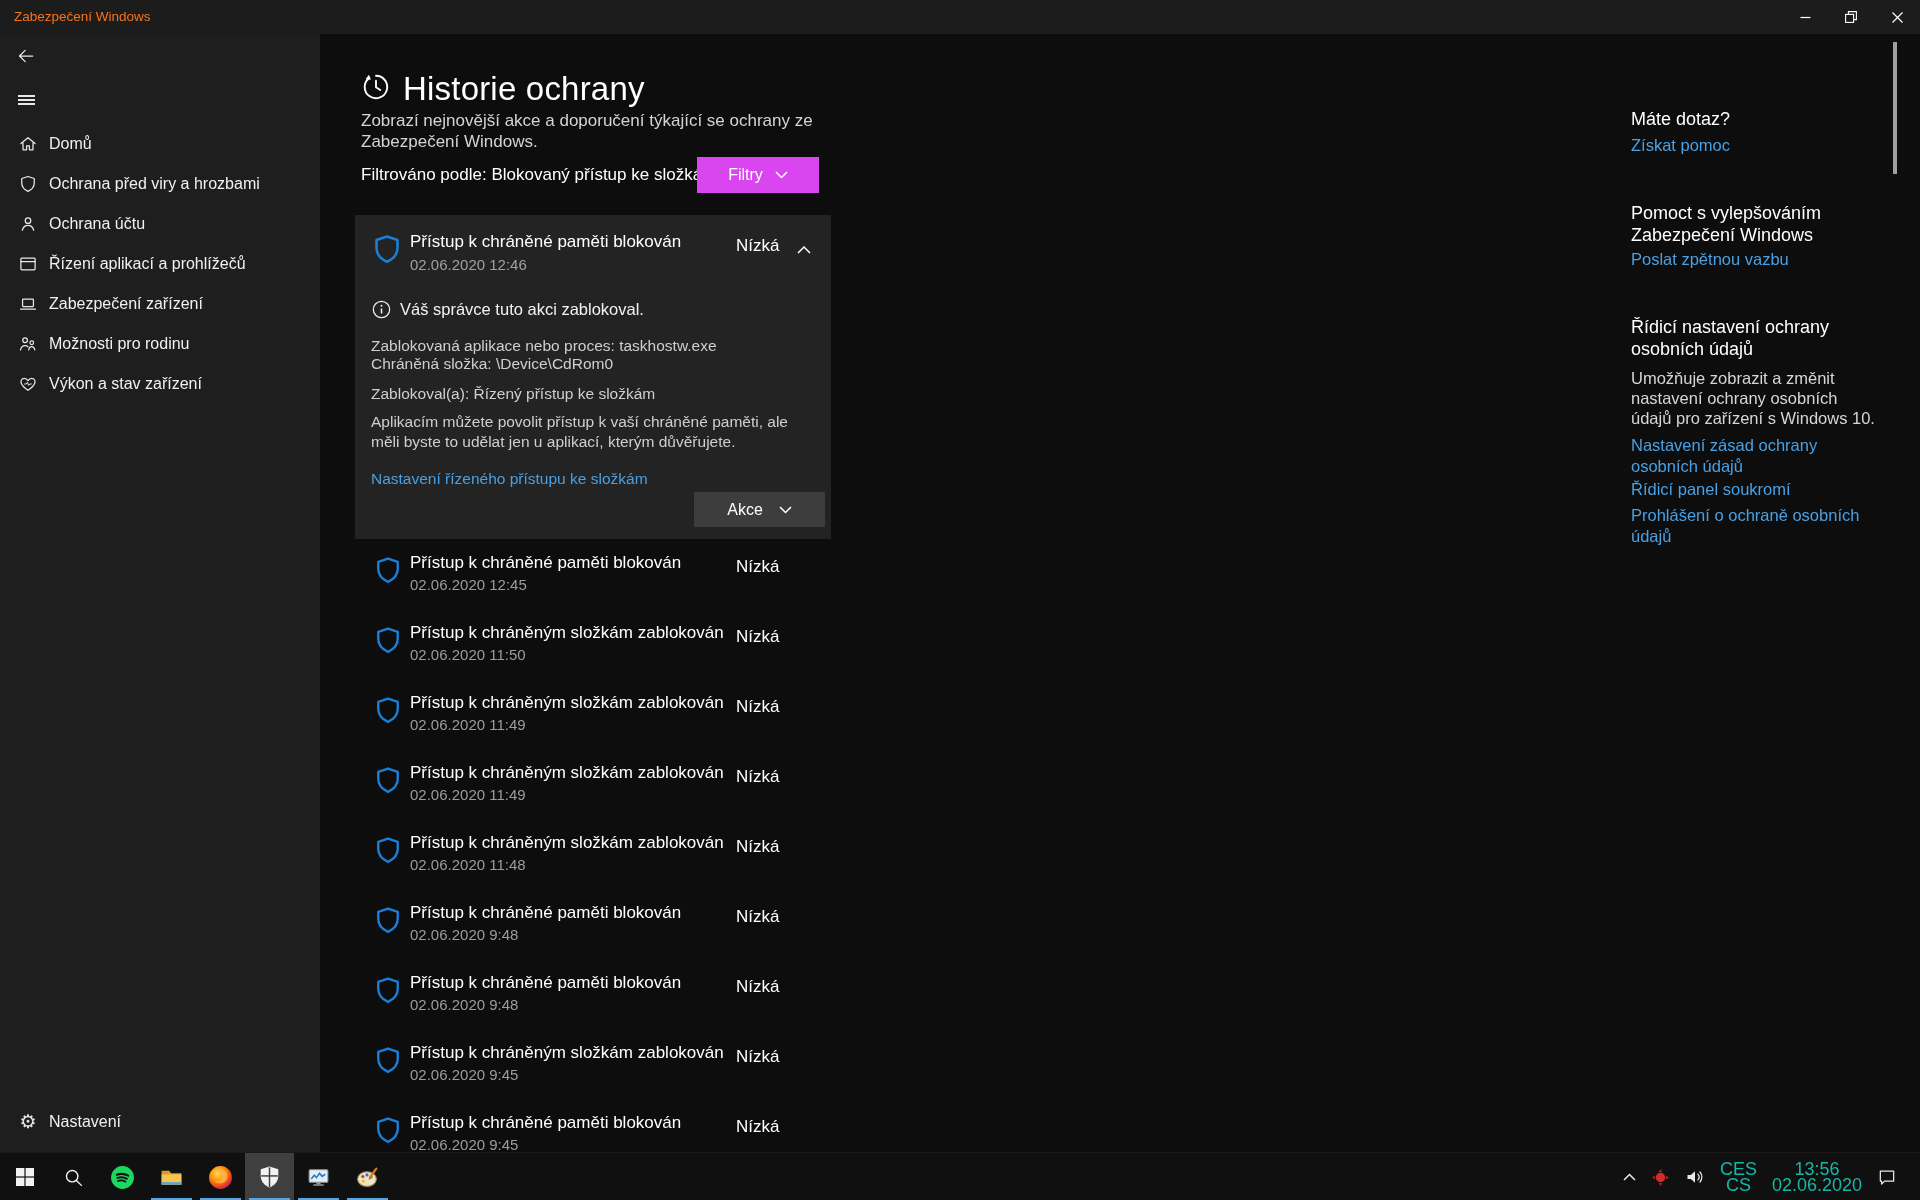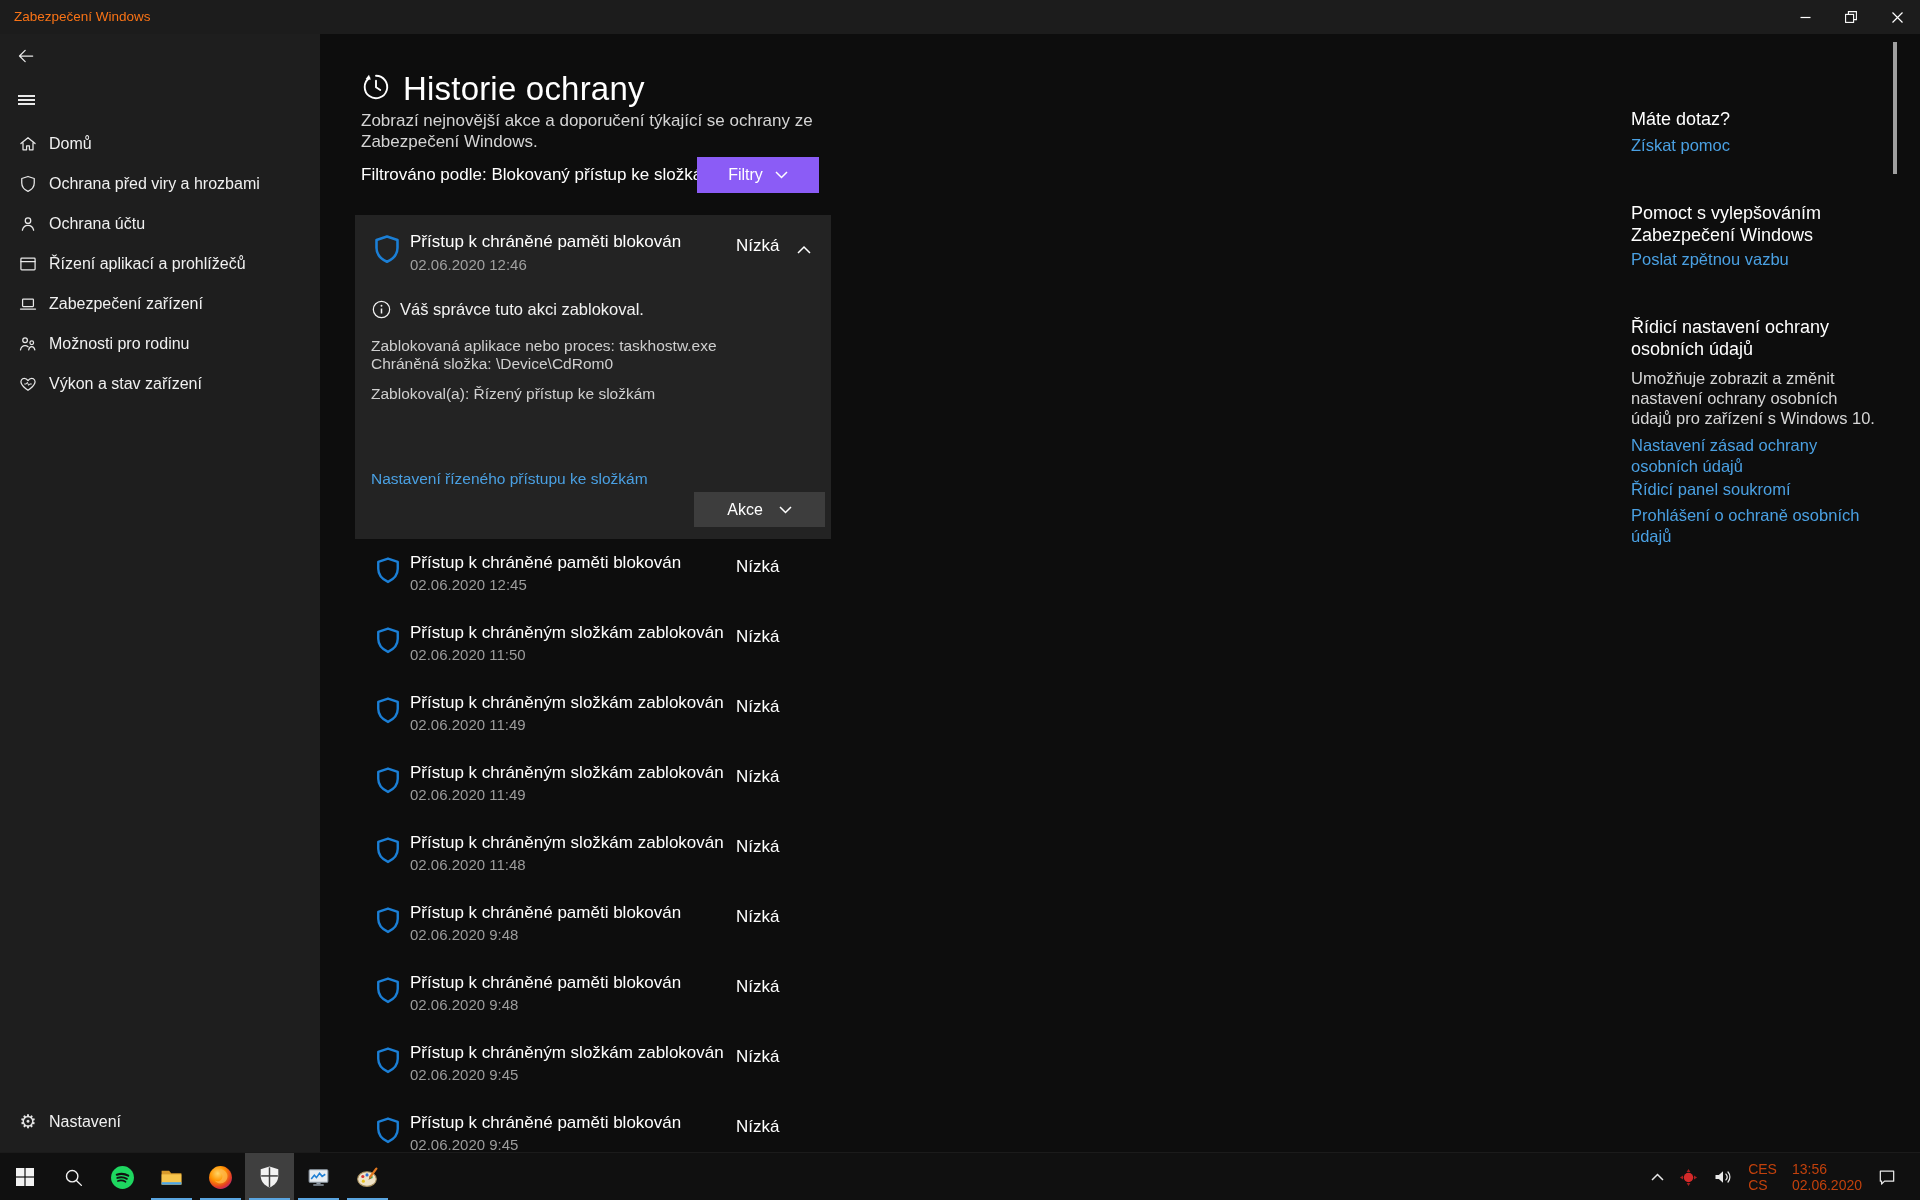--- a/index.html
+++ b/index.html
@@ -34,21 +34,21 @@
 
   svg.stroke-ico { stroke:#e8e8e8; fill:none; stroke-width:1.5; stroke-linecap:round; stroke-linejoin:round; }
 
   
   .page-header { position:absolute; left:361px; top:36px; display:flex; align-items:center; }
   .page-header .hist-ico { margin-right:12px; }
   .page-title { font-size:33px; font-weight:300; letter-spacing:.2px; color:#fff; }
   .page-desc { position:absolute; left:361px; top:76px; width:492px; font-size:17px; line-height:21px; color:#d4d4d4; }
 
   .filter-label { position:absolute; left:361px; top:131px; font-size:17px; color:#fff; }
-  .filter-btn { position:absolute; left:697px; top:123px; width:122px; height:36px; background:#8b5cf6; border:none;
+  .filter-btn { position:absolute; left:697px; top:123px; width:122px; height:36px; background:#d946ef; border:none;
                 display:flex; align-items:center; justify-content:center; gap:12px; color:#fff; font-size:16px; font-family:inherit; }
 
   
   .event-card { position:absolute; left:355px; top:181px; width:476px; height:324px; background:#232323; }
   .card-shield { position:absolute; left:18px; top:19px; }
   .card-title { position:absolute; left:55px; top:17px; font-size:17px; color:#fff; }
   .card-date  { position:absolute; left:55px; top:41px; font-size:15px; color:#a0a0a0; }
   .card-sev   { position:absolute; left:381px; top:21px; font-size:17px; color:#fff; }
   .card-collapse { position:absolute; left:436px; top:23px; width:26px; height:22px; display:flex; align-items:center; justify-content:center; }
   .card-inforow { position:absolute; left:17px; top:85px; display:flex; align-items:center; gap:9px; }
@@ -84,21 +84,21 @@
 
   .scroll-thumb { position:absolute; left:1893px; top:8px; width:4px; height:132px; background:#9f9f9f; }
 
   
   .taskbar { position:absolute; left:0; top:1152px; width:1920px; height:48px; background:#101010; border-top:1px solid #1b1b1b; z-index:6; }
   .tb-apps { position:absolute; left:0; top:0; display:flex; height:48px; }
   .tb-cell { position:relative; width:49px; height:48px; display:flex; align-items:center; justify-content:center; }
   .tb-cell.active { background:#3f3f3f; }
   .tb-cell.open::after { content:""; position:absolute; left:4px; bottom:0; width:41px; height:3px; background:#5aa5e0; }
   .tray { position:absolute; right:23px; top:0; height:48px; display:flex; align-items:center; gap:15px; }
-  .tray-txt { font-size:14px; line-height:16px; color:#c2410c; text-align:left; }
+  .tray-txt { font-size:18px; line-height:16px; color:#14b8a6; text-align:center; }
   .tray-item { display:flex; align-items:center; justify-content:center; }
 </style>
 </head>
 <body>
 
 <div class="screen">
 
   <div class="titlebar">
     <div class="titlebar-text">Zabezpečení Windows</div>
     <div class="win-controls">
@@ -249,20 +249,21 @@
             <circle cx="10" cy="10" r="8.6"></circle>
             <line x1="10" y1="9" x2="10" y2="14.2" stroke-width="1.6"></line>
             <circle cx="10" cy="6" r="1" fill="#f2f2f2" stroke="none"></circle>
           </svg>
         <span class="info-txt">Váš správce tuto akci zablokoval.</span>
       </div>
 
       <div class="card-det det-1">Zablokovaná aplikace nebo proces:  taskhostw.exe</div>
       <div class="card-det det-2">Chráněná složka:  \Device\CdRom0</div>
       <div class="card-det det-3">Zablokoval(a): Řízený přístup ke složkám</div>
+      <div class="card-advice">Aplikacím můžete povolit přístup k vaší chráněné paměti, ale měli byste to udělat jen u aplikací, kterým důvěřujete.</div>
       <a class="card-link">Nastavení řízeného přístupu ke složkám</a>
 
       <button class="action-btn">
         <span>Akce</span>
         <svg width="13" height="8" viewBox="0 0 13 8" fill="none" stroke="#fff" stroke-width="1.5">
             <path d="M1 1l5.5 5.5L12 1"></path>
           </svg>
       </button>
     </div>
 

